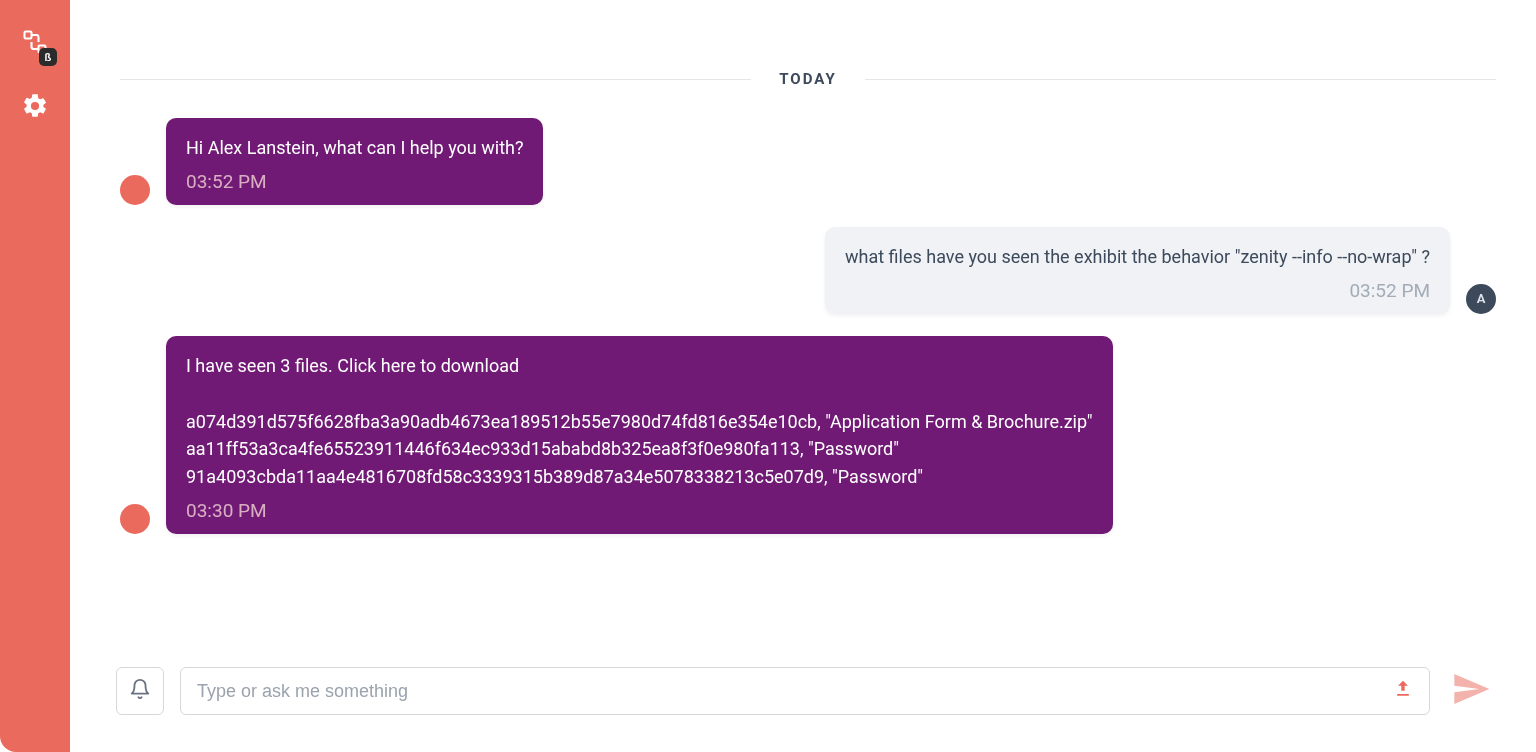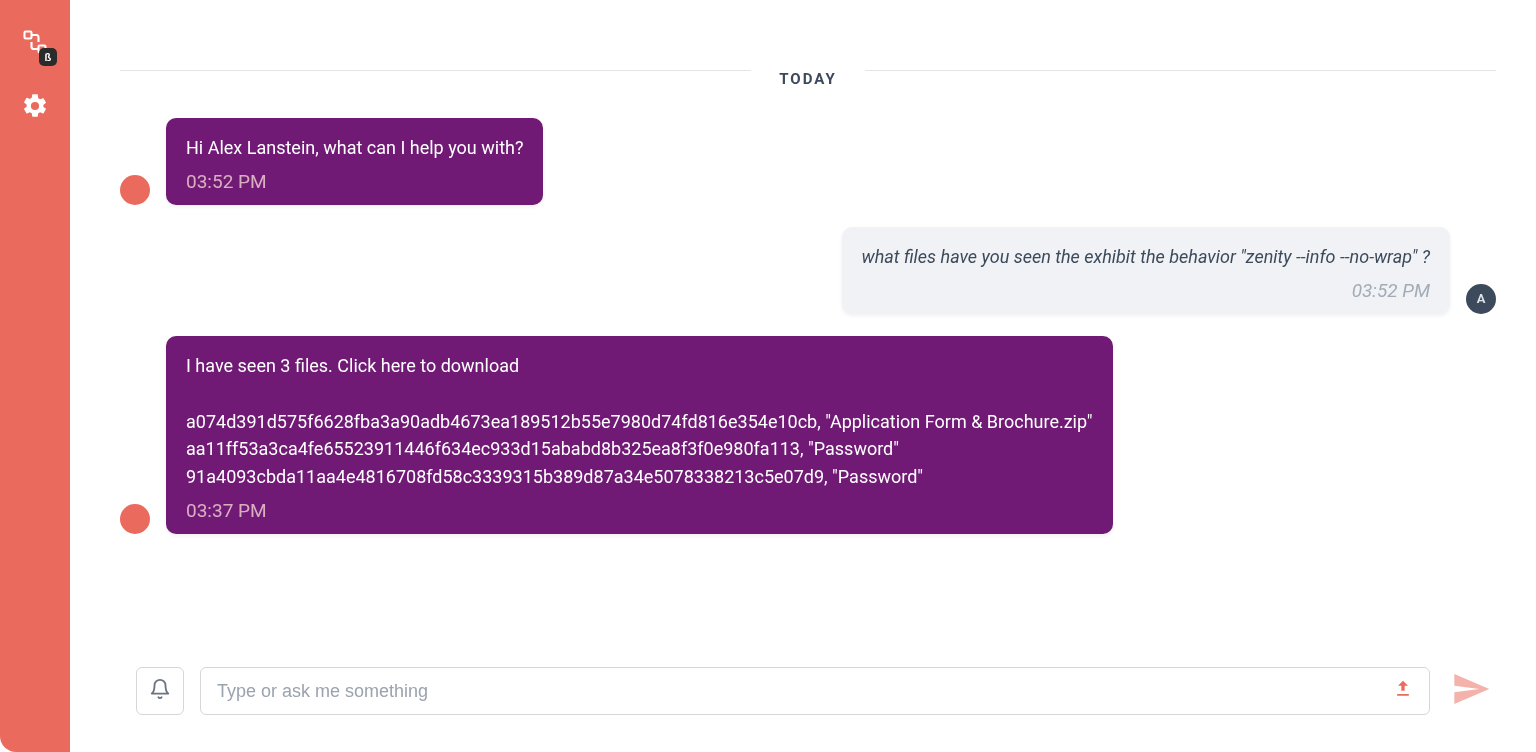--- a/index.html
+++ b/index.html
@@ -47,21 +47,21 @@
   
   .main {
     flex: 1;
     display: flex;
     flex-direction: column;
     padding: 0 40px 20px 50px;
     position: relative;
   }
   
   .date-divider {
-    display: flex; 
+    display: flex; align-items: center;
     margin-top: 70px;
     margin-bottom: 30px;
   }
   .date-divider .line { flex:1; height:1px; background:#e5e5e5; }
   .date-divider .label {
     padding: 0 28px; color:#3c4a5b; font-weight:700; letter-spacing:2px; font-size:15px;
   }
   
   .msg-row { display:flex; align-items:flex-end; margin-bottom: 22px; }
   .msg-row.right { justify-content:flex-end; }
@@ -78,32 +78,32 @@
   }
   
   .bubble {
     border-radius: 10px;
     padding: 16px 20px 12px 20px;
     max-width: 980px;
     box-shadow: 0 2px 4px rgba(0,0,0,0.06);
     position: relative;
   }
   .bubble.bot { background:#701a75; color:#fff; }
-  .bubble.user { background:#f0f2f5; color:#3c4a5b;font-style:italic; }
+  .bubble.user { background:#f0f2f5; color:#3c4a5b; }
   .bubble .text { font-size:18px; line-height:1.55; white-space: pre-line; }
   .bubble .time { font-size:19px; margin-top:8px; opacity:0.75; }
   .bubble.bot .time { color:#fbe0db; }
   .bubble.user .time { color:#8a94a3; text-align:right; }
   
   .wide-bubble { max-width: 980px; }
   
   .composer {
     position: absolute;
     bottom: 36px;
-    left: 66px; right: 40px;
+    left: 46px; right: 40px;
     display:flex; align-items:center; gap:16px;
   }
   .bell-btn {
     width:48px; height:48px; border:1px solid #d7d7d7; border-radius:6px;
     background:#fff; display:flex; align-items:center; justify-content:center;
     cursor:pointer; color:#6b7280;
   }
   .input-wrap {
     flex:1; height:48px; border:1px solid #d7d7d7; border-radius:6px;
     display:flex; align-items:center; padding: 0 16px; background:#fff;
@@ -173,21 +173,21 @@
     </div>
 
     <div class="msg-row">
       <div class="bot-avatar"></div>
       <div class="bubble bot wide-bubble">
         <div class="text">I have seen 3 files. Click here to download
 
 a074d391d575f6628fba3a90adb4673ea189512b55e7980d74fd816e354e10cb, "Application Form &amp; Brochure.zip"
 aa11ff53a3ca4fe65523911446f634ec933d15ababd8b325ea8f3f0e980fa113, "Password"
 91a4093cbda11aa4e4816708fd58c3339315b389d87a34e5078338213c5e07d9, "Password"</div>
-        <div class="time">03:37 PM</div>
+        <div class="time">03:30 PM</div>
       </div>
     </div>
 
     <div class="spacer-bottom"></div>
 
     <div class="composer">
       <div class="bell-btn">
         <span>
           <svg width="22" height="22" viewBox="0 0 24 24" fill="none" stroke="#6b7280" stroke-width="2" stroke-linecap="round" stroke-linejoin="round">
             <path d="M18 8a6 6 0 1 0-12 0c0 7-3 9-3 9h18s-3-2-3-9"></path>

